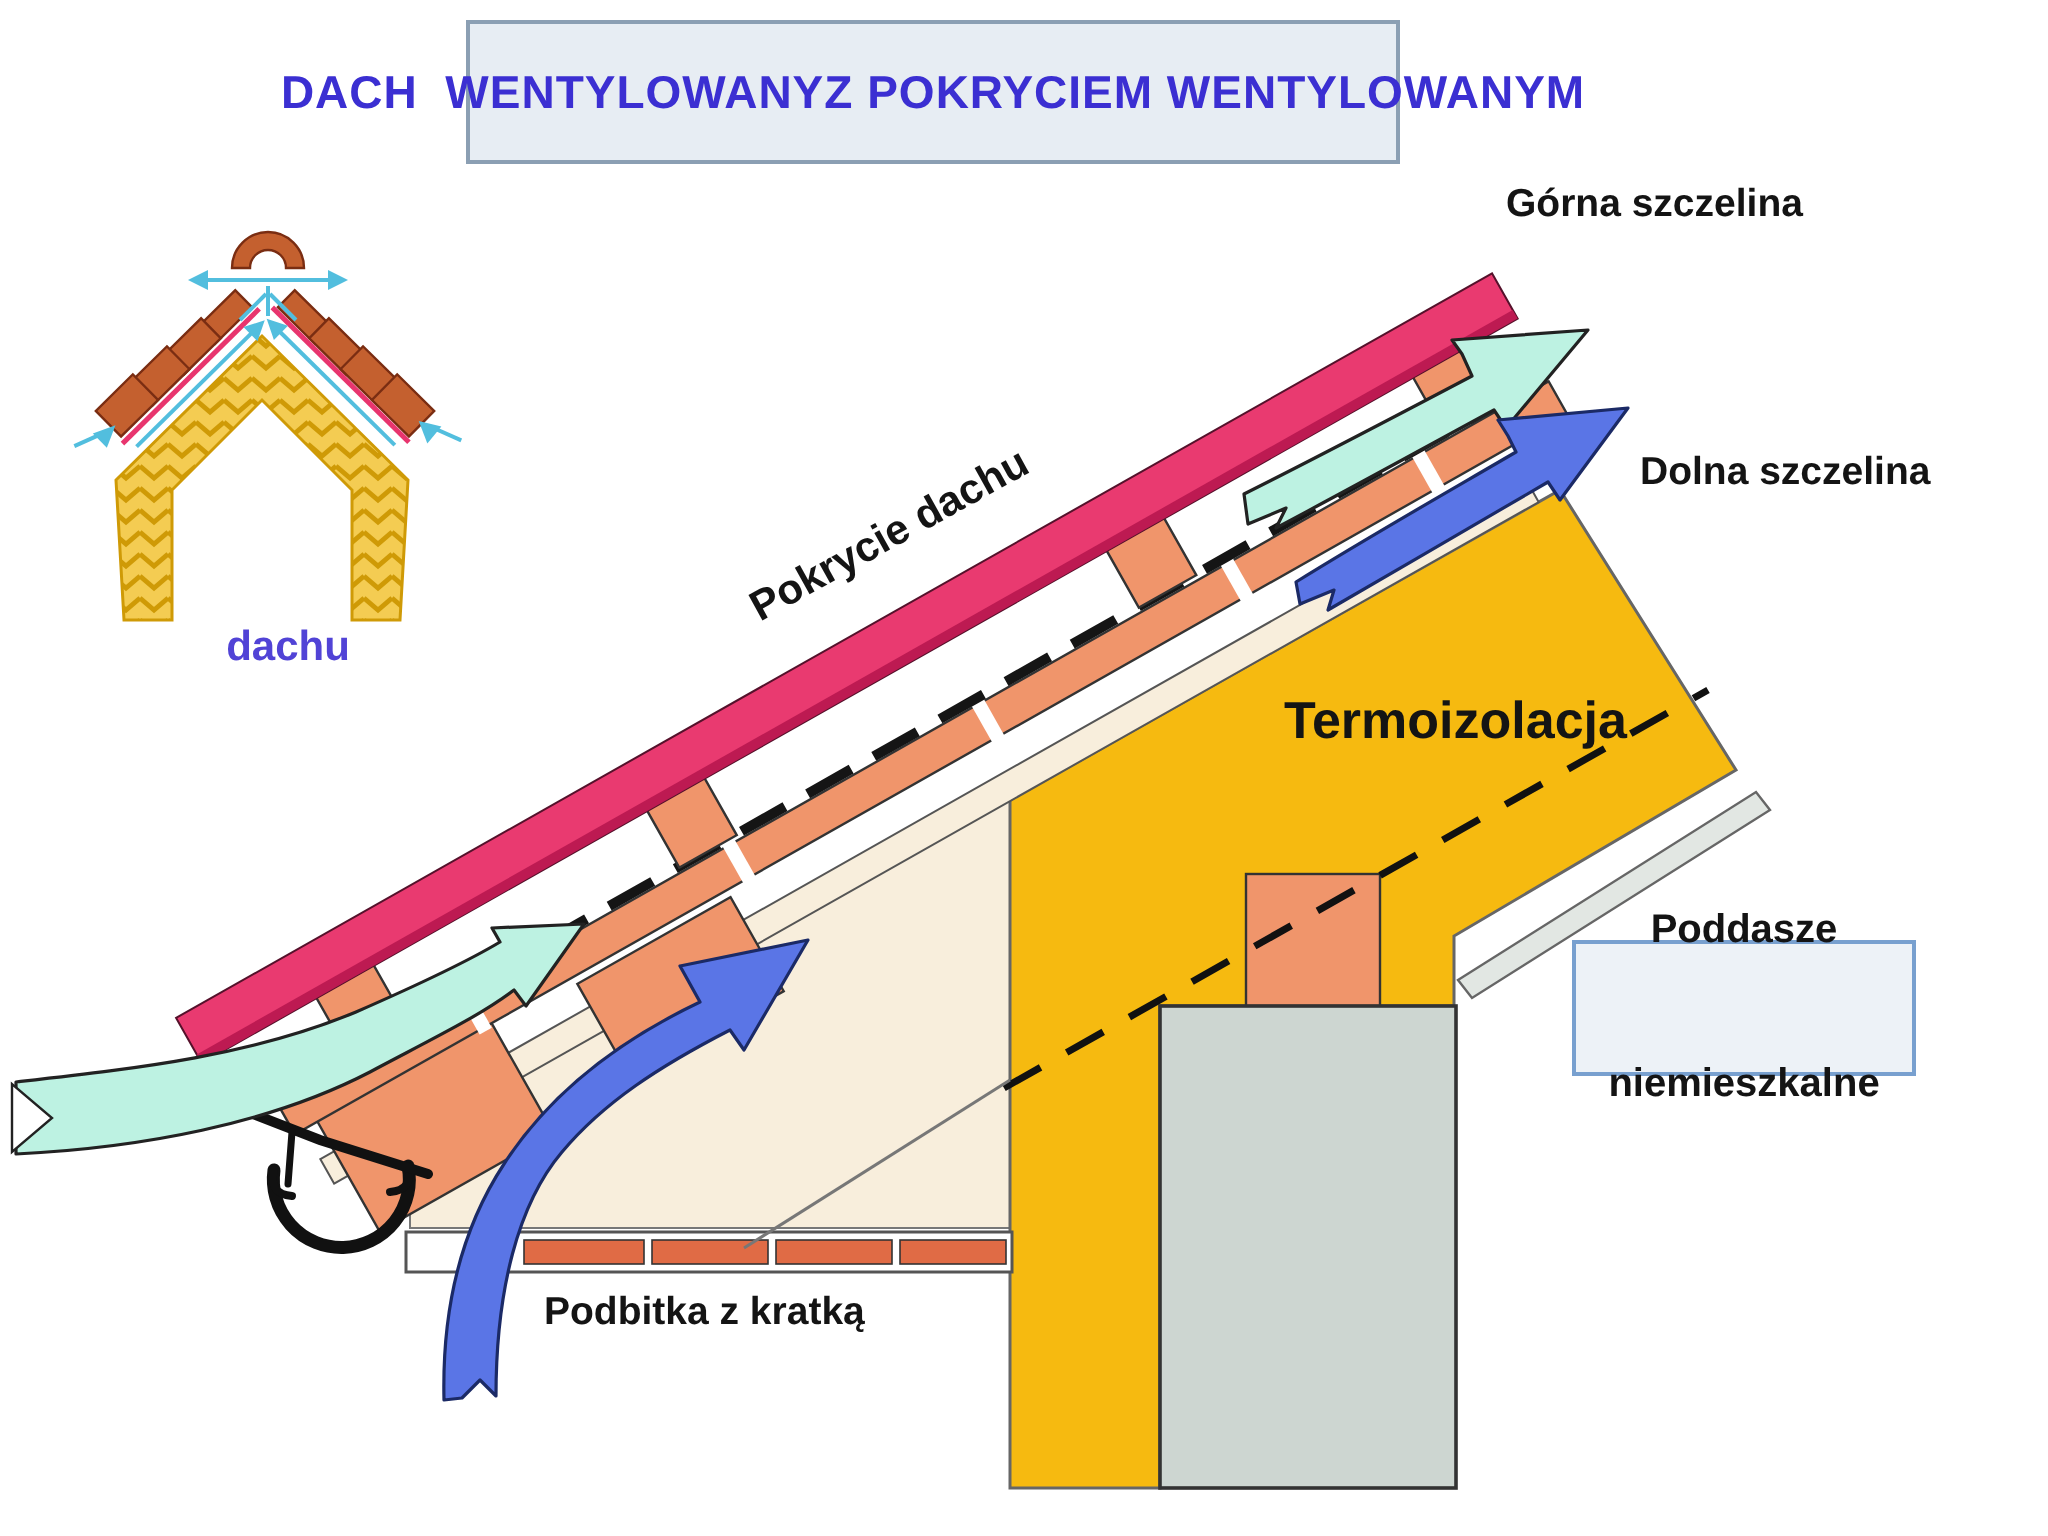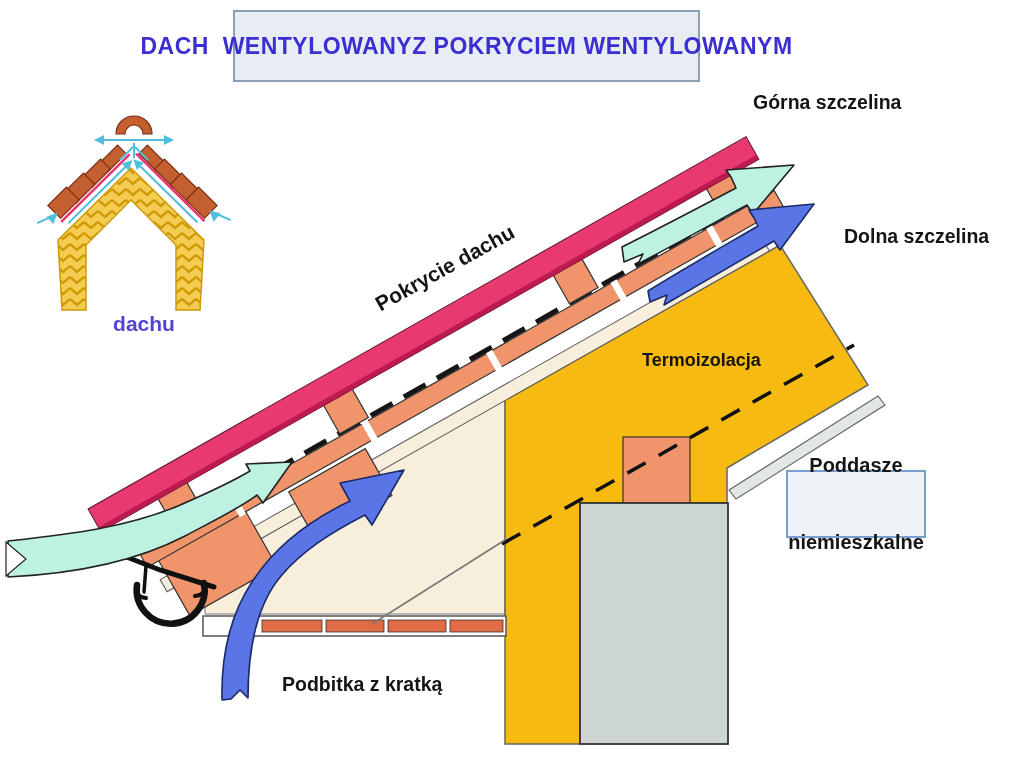--- a/index.html
+++ b/index.html
@@ -39,21 +39,21 @@
     font-size:21px;font-weight:bold;color:var(--label_ink);
     transform:rotate(-29deg);transform-origin:center;white-space:nowrap;}
   .title-box{
     position:absolute;left:233px;top:10px;width:467px;height:72px;
     background:var(--title_box_fill);border:2px solid var(--title_box_border);
     box-sizing:border-box;display:flex;flex-direction:row;justify-content:center;align-items:center;
     font-size:23px;font-weight:bold;color:var(--title_blue);line-height:30px;letter-spacing:0.5px;
   }
   .title-box div{white-space:pre;}
   .attic-box{
-    position:absolute;left:786px;top:470px;width:140px;height:68px;
+    position:absolute;left:786px;top:470px;width:172px;height:68px;
     background:var(--attic_box_fill);border:2px solid var(--attic_box_border);
     box-sizing:border-box;display:flex;flex-direction:column;justify-content:center;align-items:center;
     font-size:20px;font-weight:bold;color:var(--label_ink);line-height:29px;gap:48px;
   }
   .system-lbl{position:absolute;left:99px;top:312px;width:90px;text-align:center;
     font-size:21px;font-weight:bold;color:var(--system_purple);}
 </style>
 </head>
 <body>
 
@@ -178,32 +178,32 @@
 
   <div class="title-box">
     <div>DACH  WENTYLOWANY</div>
     <div>Z POKRYCIEM WENTYLOWANYM</div>
   </div>
 
   <div class="lbl" style="left:753px;top:88px;text-align:center;">
     <div>Górna szczelina</div>
   </div>
 
-  <div class="lbl" style="left:820px;top:222px;margin-left:24px;">
+  <div class="lbl" style="left:820px;top:222px;">
     <div>Dolna szczelina</div>
   </div>
 
   <div class="lbl-rot">Pokrycie dachu</div>
 
-  <div class="lbl" style="left:642px;top:346px;font-size:18px;">Termoizolacja</div>
+  <div class="lbl" style="left:642px;top:346px;font-size:26px;">Termoizolacja</div>
 
   <div class="attic-box">
     <div>Poddasze</div>
     <div>niemieszkalne</div>
   </div>
 
-  <div class="lbl" style="left:282px;top:642px;margin-top:28px;">
+  <div class="lbl" style="left:272px;top:642px;">
     <div>Podbitka z kratką</div>
   </div>
 
   <div class="system-lbl">dachu</div>
 
 </div>
 
 </body></html>

